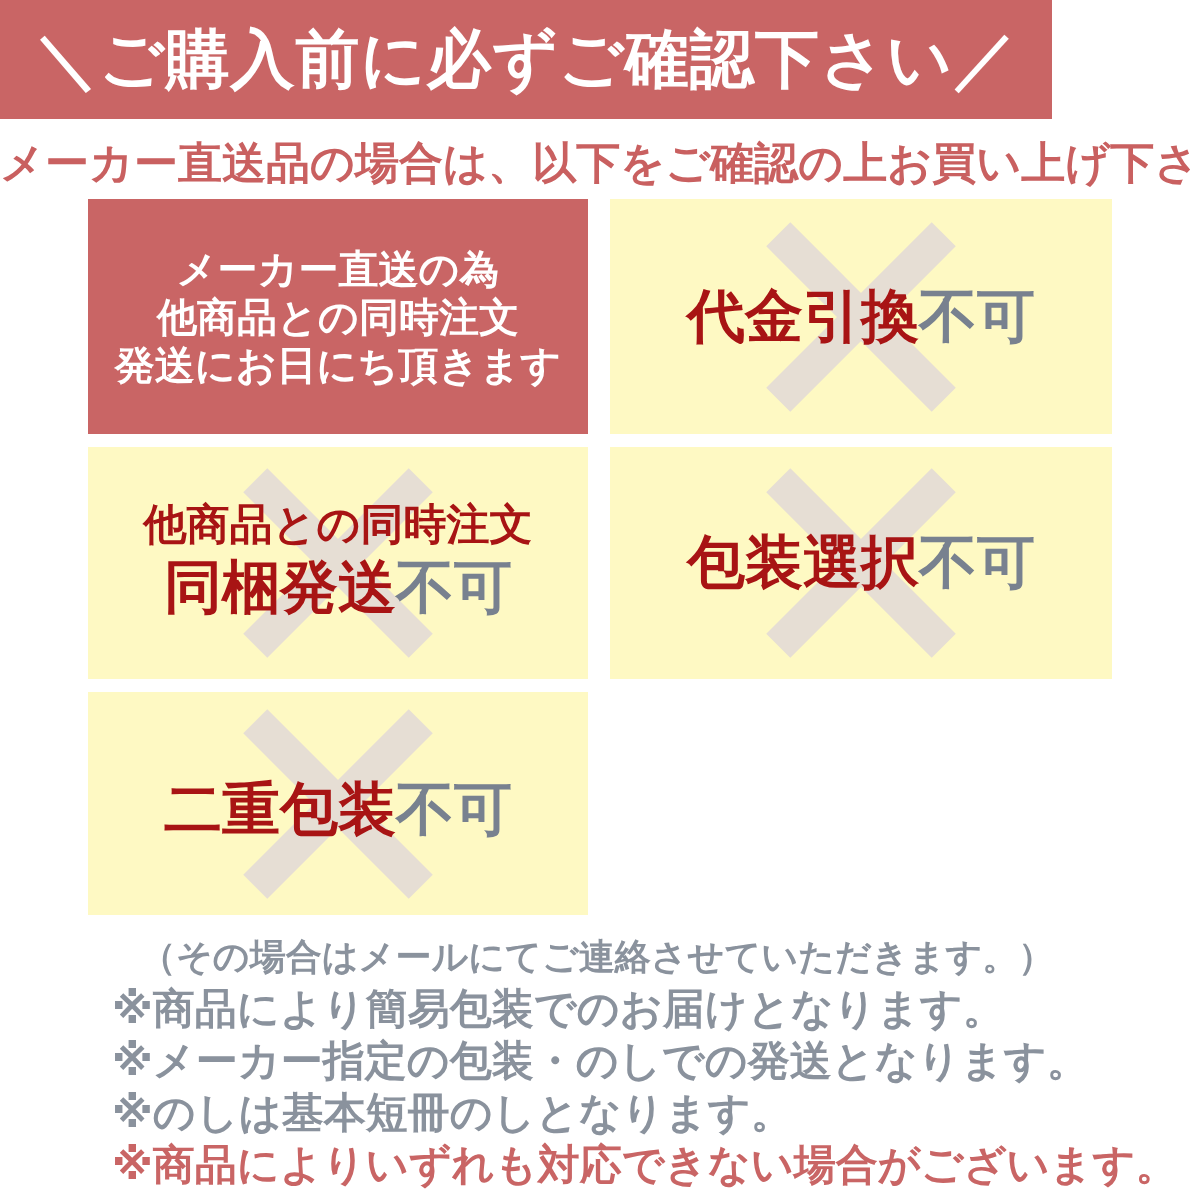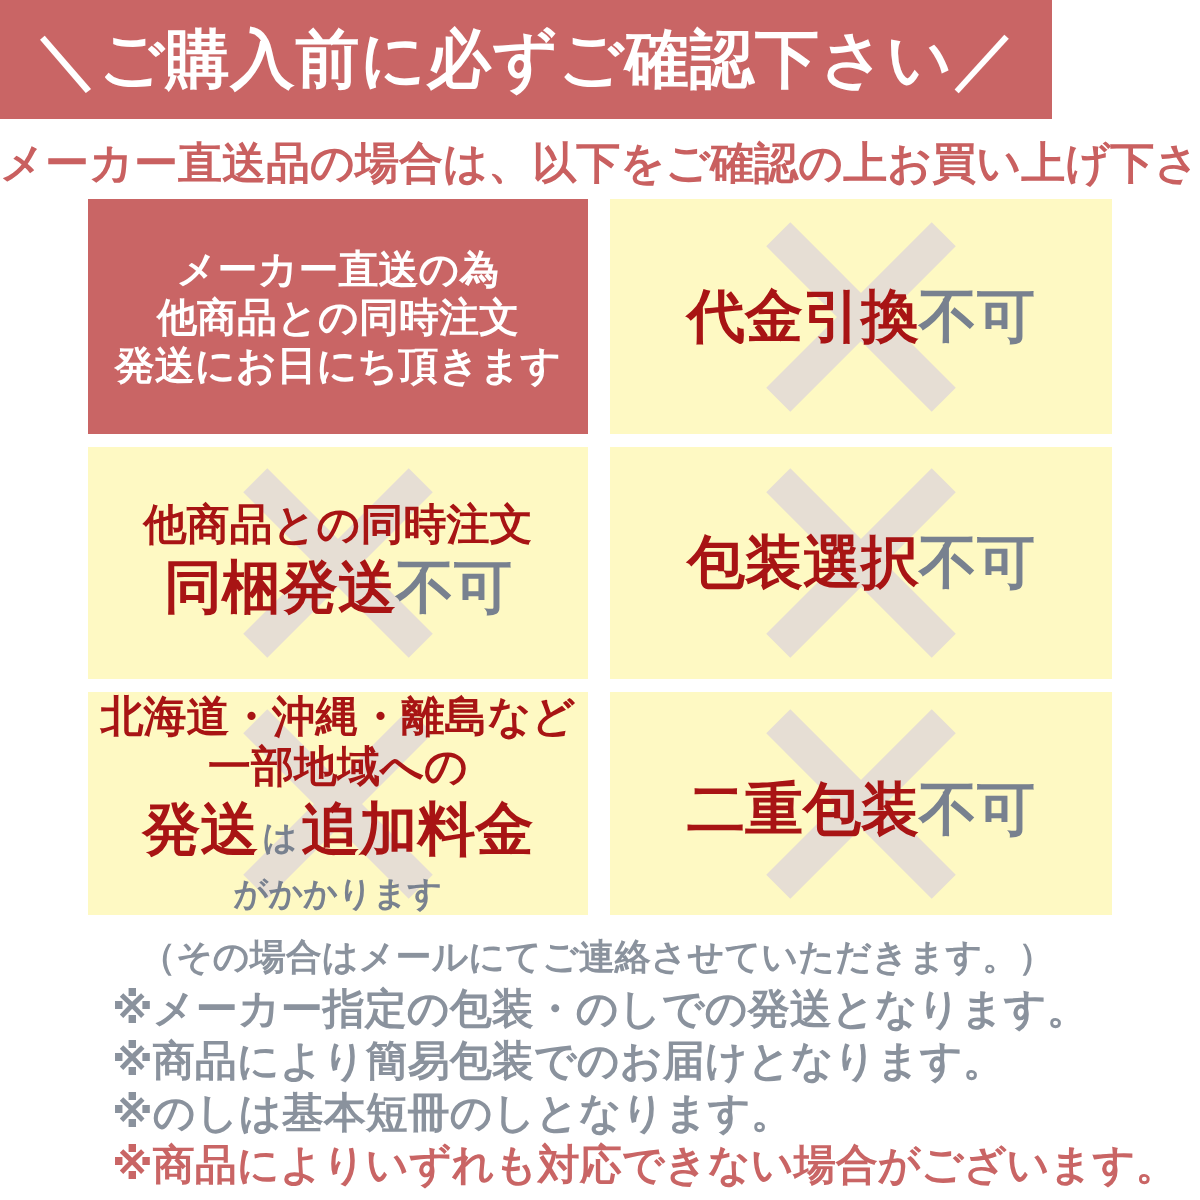--- a/index.html
+++ b/index.html
@@ -203,48 +203,35 @@
     </div>
 
     <div class="box">
       <div class="xmark"></div>
       <div class="box-content big-row">
         <span class="big-red">包装選択</span>
           <span class="big-gray">不可</span>
       </div>
     </div>
 
-    <div class="box">
-      <div class="xmark"></div>
-      <div class="box-content">
-        <div class="small-red">北海道・沖縄・離島など</div>
-        <div class="small-red">一部地域への</div>
-        <div class="big-row">
-          <span class="big-red">発送</span>
-            <span class="particle-gray">は</span>
-            <span class="big-red">追加料金</span>
-        </div>
-        <div class="small-gray">がかかります</div>
-      </div>
-    </div>
 
     <div class="box">
       <div class="xmark"></div>
       <div class="box-content">
         <div class="gap12"></div>
         <div class="big-row">
           <span class="big-red">二重包装</span>
             <span class="big-gray">不可</span>
         </div>
       </div>
     </div>
 
   </div>
 
   <div class="notes">
     <div class="note indent">（その場合はメールにてご連絡させていただきます。）</div>
+    <div class="note">※商品により簡易包装でのお届けとなります。</div>
     <div class="note">※メーカー指定の包装・のしでの発送となります。</div>
-    <div class="note">※商品により簡易包装でのお届けとなります。</div>
     <div class="note">※のしは基本短冊のしとなります。</div>
     <div class="note red">※商品によりいずれも対応できない場合がございます。</div>
   </div>
 
 </div>
 
 </body></html>

